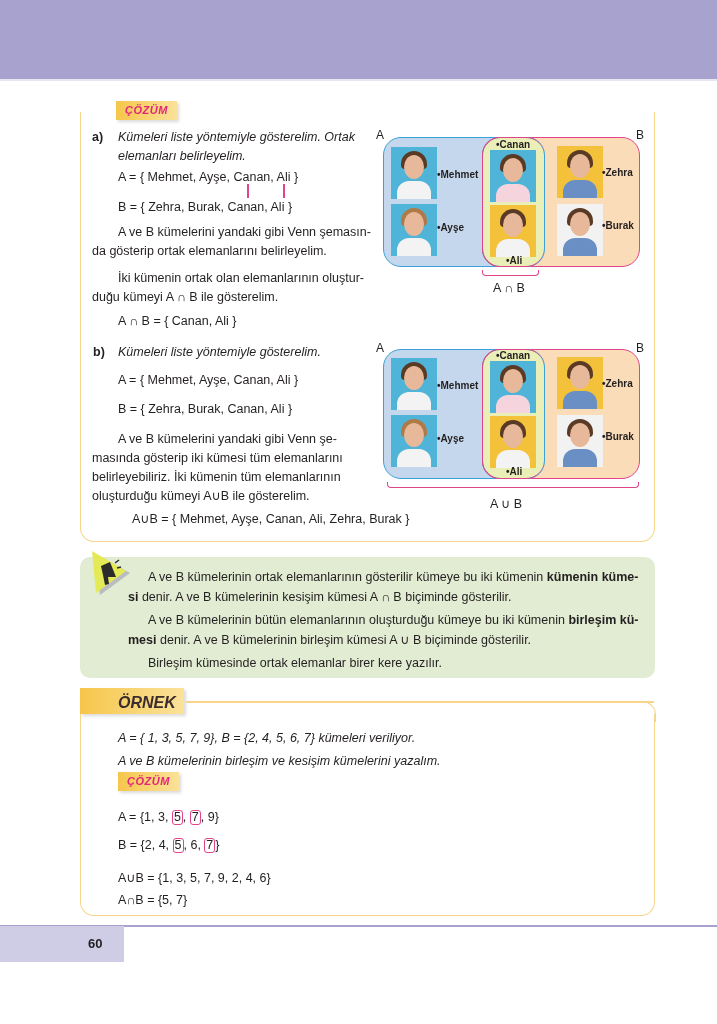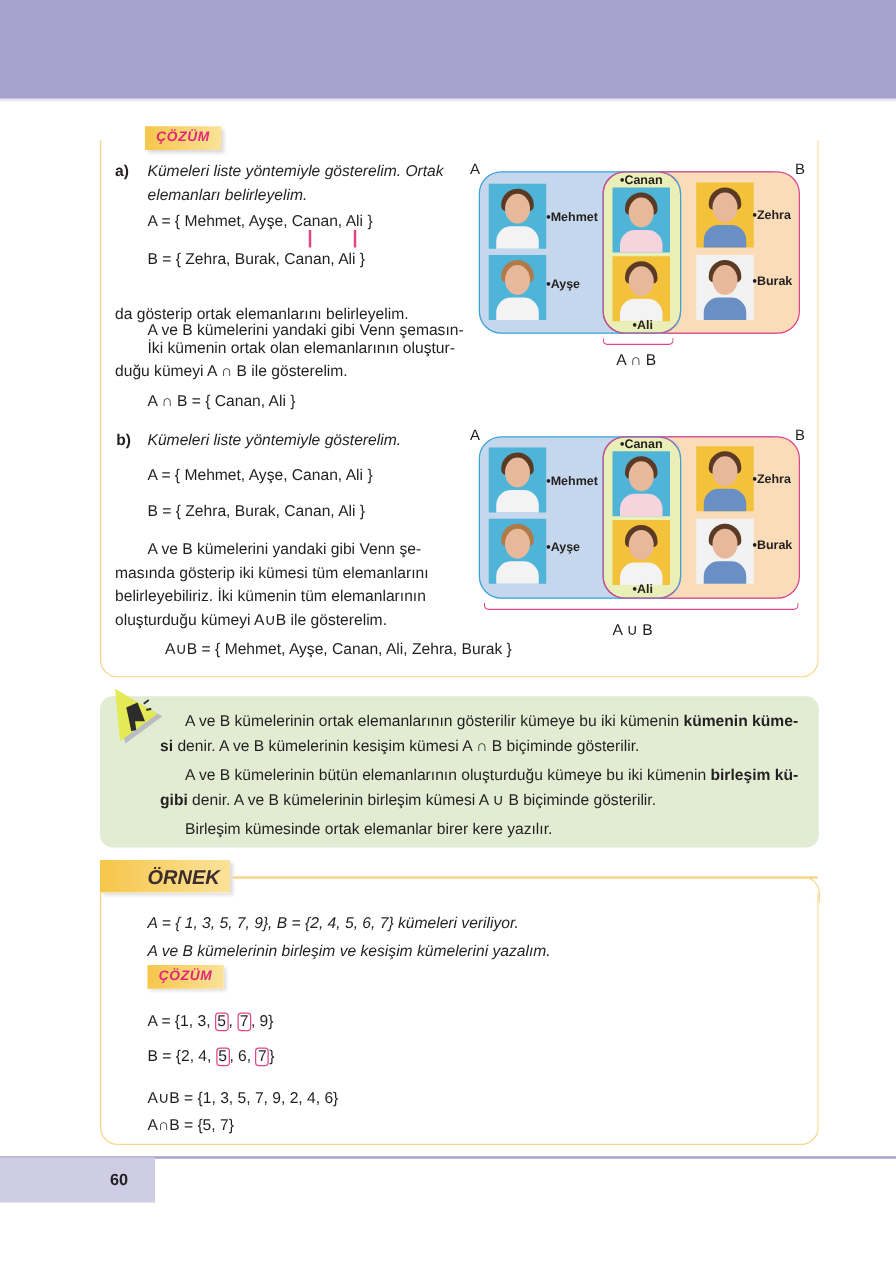--- a/index.html
+++ b/index.html
@@ -58,21 +58,21 @@
 <div class="solution-frame"></div>
 <div class="cozum-tag" style="left:116px;top:101px;">ÇÖZÜM</div>
 
 <div class="txt b" style="left:92px;top:129px;">a)</div>
 <div class="txt it" style="left:118px;top:129px;">Kümeleri liste yöntemiyle gösterelim. Ortak</div>
 <div class="txt it" style="left:118px;top:148px;">elemanları belirleyelim.</div>
 <div class="txt" style="left:118px;top:169px;">A = { Mehmet, Ayşe, Canan, Ali }</div>
 <div class="arrow" style="left:247px;top:184px;height:14px;"></div>
 <div class="arrow" style="left:283px;top:184px;height:14px;"></div>
 <div class="txt" style="left:118px;top:199px;">B = { Zehra, Burak, Canan, Ali }</div>
-<div class="txt indent" style="left:98px;top:224px;margin-top:32px;">A ve B kümelerini yandaki gibi Venn şemasın-</div>
+<div class="txt indent" style="left:98px;top:224px;">A ve B kümelerini yandaki gibi Venn şemasın-</div>
 <div class="txt" style="left:92px;top:243px;text-align:right;">da gösterip ortak elemanlarını belirleyelim.</div>
 <div class="txt indent" style="left:98px;top:270px;">İki kümenin ortak olan elemanlarının oluştur-</div>
 <div class="txt" style="left:92px;top:289px;">duğu kümeyi A ∩ B ile gösterelim.</div>
 <div class="txt" style="left:118px;top:313px;">A ∩ B = { Canan, Ali }</div>
 
 <div class="venn">
   <div class="setlabel" style="left:376px;top:128px;">A</div>
   <div class="setlabel" style="left:636px;top:128px;">B</div>
   <div class="setA" style="left:383px;top:137px;width:250px;height:128px;"></div>
   <div class="setB" style="left:482px;top:137px;width:156px;height:128px;"></div>
@@ -179,21 +179,21 @@
 <svg class="megaphone" viewBox="0 0 44 46">
   <polygon points="4,2 40,22 10,44" fill="#b9bcc0"></polygon>
   <polygon points="2,0 36,20 6,42" fill="#e4ea55"></polygon>
   <path d="M11,15 L20,11 L26,26 L18,26 L19,33 L15,34 L13,24 Z" fill="#2c2c2c"></path>
   <line x1="25" y1="12" x2="29" y2="9" stroke="#2c2c2c" stroke-width="1.5"></line>
   <line x1="27" y1="17" x2="31" y2="16" stroke="#2c2c2c" stroke-width="1.5"></line>
 </svg>
 <div class="txt" style="left:148px;top:569px;"><span>A ve B kümelerinin ortak elemanlarının gösterilir kümeye bu iki kümenin </span><span class="b">kümenin küme-</span></div>
 <div class="txt" style="left:128px;top:589px;"><span class="b">si</span><span> denir. A ve B kümelerinin kesişim kümesi  A ∩ B  biçiminde gösterilir.</span></div>
 <div class="txt" style="left:148px;top:612px;"><span>A ve B kümelerinin bütün elemanlarının oluşturduğu kümeye bu iki kümenin </span><span class="b">birleşim kü-</span></div>
-<div class="txt" style="left:128px;top:632px;"><span class="b">gibi</span><span> denir. A ve B kümelerinin birleşim kümesi A ∪ B biçiminde gösterilir.</span></div>
+<div class="txt" style="left:128px;top:632px;"><span class="b">mesi</span><span> denir. A ve B kümelerinin birleşim kümesi A ∪ B biçiminde gösterilir.</span></div>
 <div class="txt" style="left:148px;top:655px;">Birleşim kümesinde ortak elemanlar birer kere yazılır.</div>
 
 <div class="ornek-tag"></div>
 <div class="ornek-label">ÖRNEK</div>
 <div class="ornek-line"></div>
 <div class="ornek-frame-right"></div>
 <div class="ornek-frame"></div>
 
 <div class="txt it" style="left:118px;top:730px;">A = { 1, 3, 5, 7, 9}, B = {2, 4, 5, 6, 7} kümeleri veriliyor.</div>
 <div class="txt it" style="left:118px;top:753px;font-style:italic;">A ve B kümelerinin birleşim ve kesişim kümelerini yazalım.</div>

